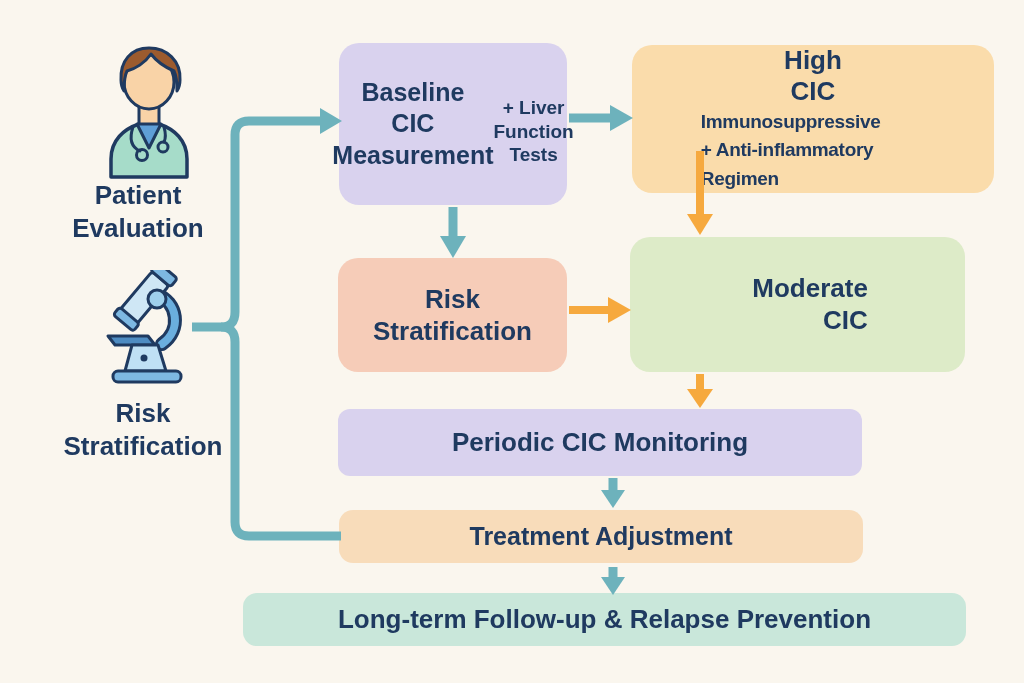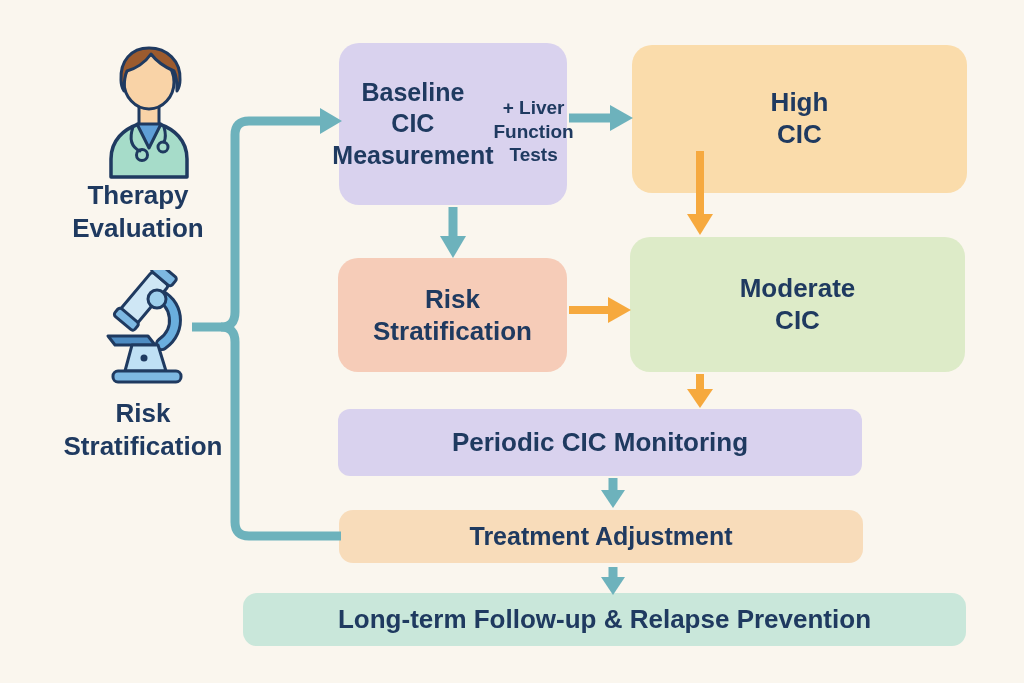--- a/index.html
+++ b/index.html
@@ -35,27 +35,27 @@
   .box{
     position:absolute;z-index:2;border-radius:20px;
     display:flex;align-items:center;justify-content:center;
     text-align:center;
   }
   .box .title{font-weight:700;white-space:pre-line;}
   .box .detail{font-weight:700;white-space:pre-line;text-align:left;}
   .baseline-box{left:339px;top:43px;width:228px;height:162px;background:var(--box-lavender);flex-direction:row;}
   .baseline-box .title{font-size:25px;line-height:1.26;}
   .baseline-box .subtitle{font-weight:700;font-size:19px;line-height:1.25;margin-top:15px;white-space:pre-line;}
-  .high-box{left:632px;top:45px;width:335px;height:148px;background:var(--box-orange);flex-direction:column;}
+  .high-box{left:632px;top:45px;width:362px;height:148px;background:var(--box-orange);flex-direction:column;}
   .high-box .title{width:38%;font-size:26px;line-height:1.22;}
   .high-box .detail{width:62%;font-size:19px;line-height:1.5;letter-spacing:-0.3px;padding-right:4px;}
   .risk-box{left:338px;top:258px;width:229px;height:114px;background:var(--box-salmon);}
   .risk-box .title{font-size:26px;line-height:1.25;}
   .moderate-box{left:630px;top:237px;width:335px;height:135px;background:var(--box-green);flex-direction:row;}
-  .moderate-box .title{width:42%;font-size:26px;line-height:1.22;}
+  .moderate-box .title{width:42%;font-size:26px;line-height:1.22;text-align:right;}
   .moderate-box .detail{width:58%;font-size:19px;line-height:1.5;letter-spacing:-0.3px;padding-left:6px;}
   .periodic-box{left:338px;top:409px;width:524px;height:67px;background:var(--box-lavender);border-radius:12px;}
   .periodic-box .title{font-size:26px;}
   .treatment-box{left:339px;top:510px;width:524px;height:53px;background:var(--box-peach);border-radius:14px;}
   .treatment-box .title{font-size:25px;}
   .longterm-box{left:243px;top:593px;width:723px;height:53px;background:var(--box-mint);border-radius:14px;}
   .longterm-box .title{font-size:26px;}
 </style>
 </head>
 <body>
@@ -69,21 +69,21 @@
       <path d="M 37 82 L 49 106 L 61 82 Z" fill="#5f9fd7" stroke="#1f3a60" stroke-width="3" stroke-linejoin="round"></path>
       <ellipse cx="49" cy="40" rx="25" ry="27" fill="#f9d3a7" stroke="#1f3a60" stroke-width="3"></ellipse>
       <path d="M 49 6 C 31 6 20 19 21 38 C 21 42 22 46 24 49 C 24 38 25 33 27 29 C 35 27 45 21 51 12 C 57 20 67 26 74 29 C 76 33 77 38 77 49 C 79 46 80 42 80 38 C 81 19 67 6 49 6 Z" fill="#9c5b2e" stroke="#1f3a60" stroke-width="3" stroke-linejoin="round"></path>
       <path d="M 33 85 C 29 97 31 105 40 109" fill="none" stroke="#1f3a60" stroke-width="3" stroke-linecap="round"></path>
       <circle cx="42" cy="113" r="5.5" fill="none" stroke="#1f3a60" stroke-width="3"></circle>
       <path d="M 64 85 C 66 92 66 96 64 100" fill="none" stroke="#1f3a60" stroke-width="3" stroke-linecap="round"></path>
       <circle cx="63" cy="105" r="5" fill="none" stroke="#1f3a60" stroke-width="3"></circle>
     </svg>
   </div>
 
-  <div class="rail-label patient-label">Therapy
+  <div class="rail-label patient-label">Patient
 Evaluation</div>
 
   <div class="icon-wrap" style="left:100px;top:270px;width:96px;height:118px;">
     <svg width="96" height="118" viewBox="0 0 96 118">
       <path d="M 56 24 C 78 32 82 60 62 74" fill="none" stroke="#1f3a60" stroke-width="14" stroke-linecap="round"></path>
       <path d="M 56 24 C 78 32 82 60 62 74" fill="none" stroke="#6aaede" stroke-width="8" stroke-linecap="round"></path>
       <g transform="translate(45,27) rotate(40)">
         <rect x="-11" y="-24" width="22" height="50" rx="3" fill="#cfe7f5" stroke="#1f3a60" stroke-width="3"></rect>
         <rect x="-13" y="-35" width="26" height="11" rx="3" fill="#7db8e2" stroke="#1f3a60" stroke-width="3"></rect>
         <rect x="-13" y="24" width="26" height="10" rx="3" fill="#7db8e2" stroke="#1f3a60" stroke-width="3"></rect>
@@ -102,20 +102,23 @@
   <div class="box baseline-box">
     <div class="title">Baseline
 CIC
 Measurement</div>
     <div class="subtitle">+ Liver Function Tests</div>
   </div>
 
   <div class="box high-box">
     <div class="title">High
 CIC</div>
+    <div class="detail">Immunosuppressive
++ Anti-inflammatory
+Regimen</div>
   </div>
 
   <div class="box risk-box">
     <div class="title">Risk
 Stratification</div>
   </div>
 
   <div class="box moderate-box">
     <div class="title">Moderate
 CIC</div>

